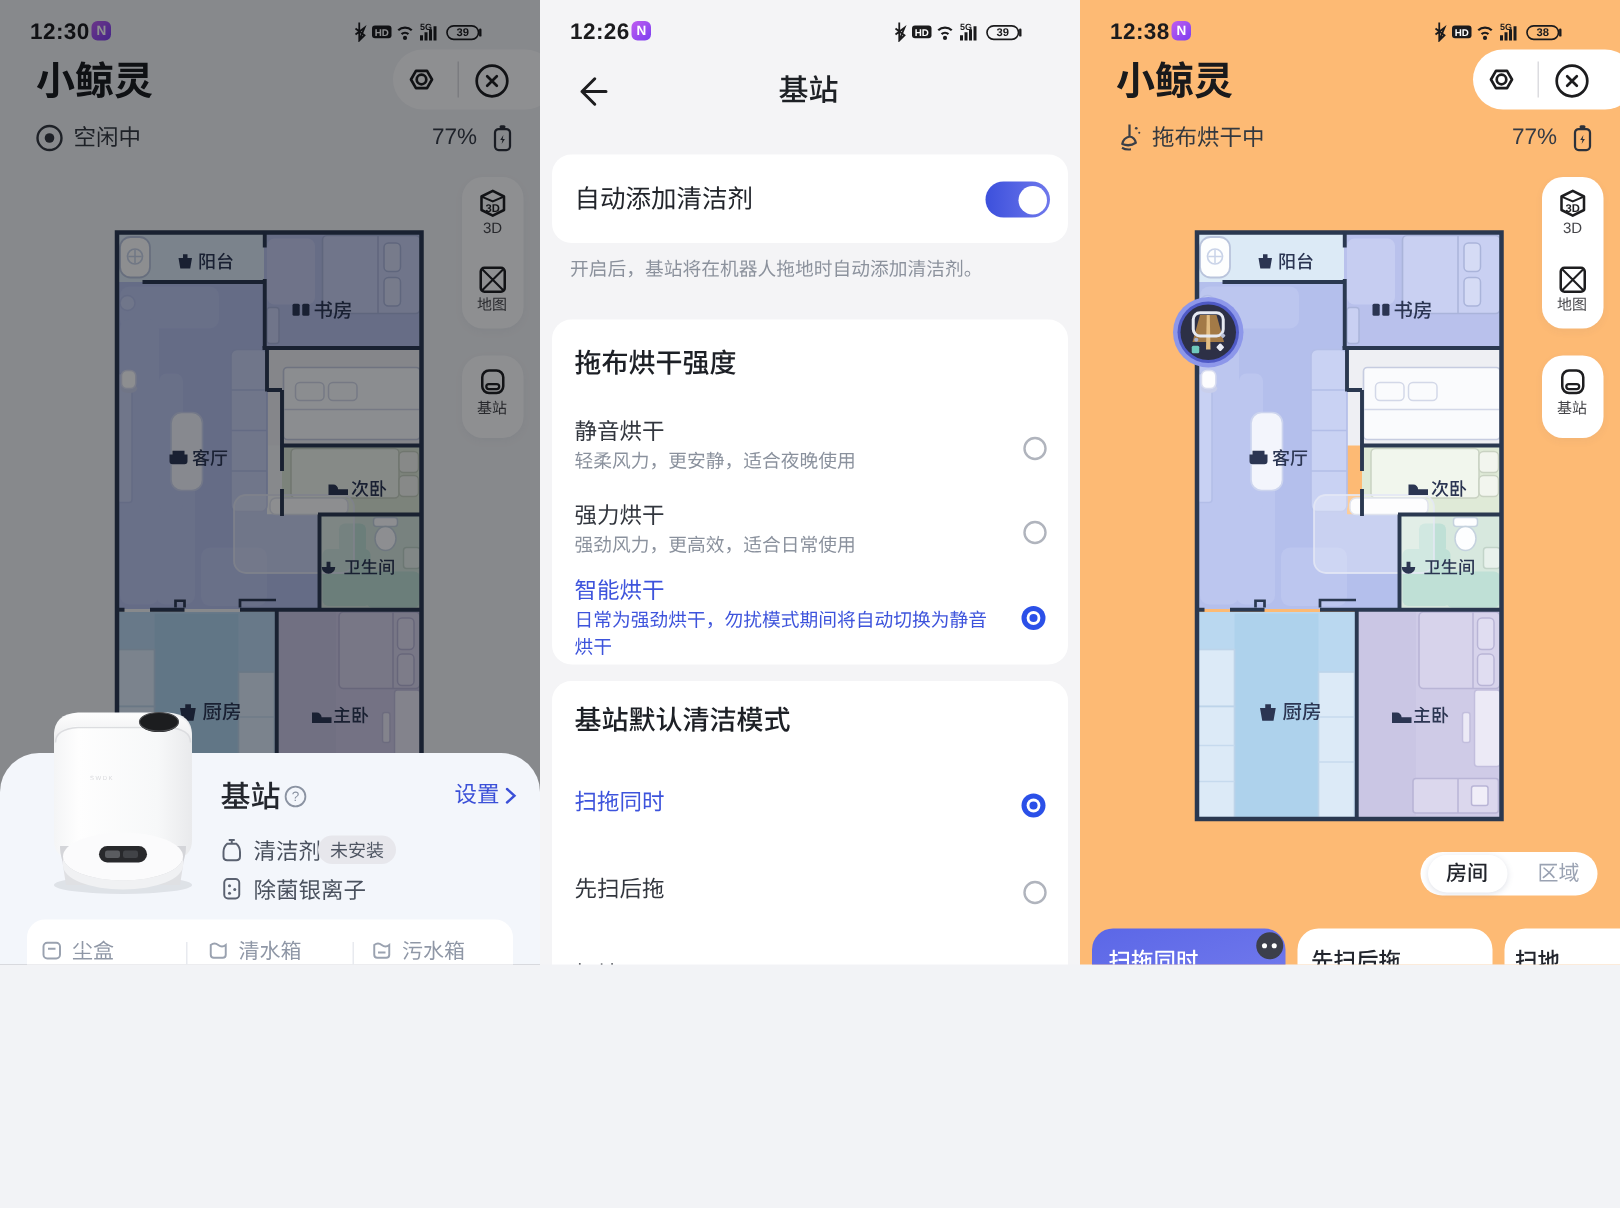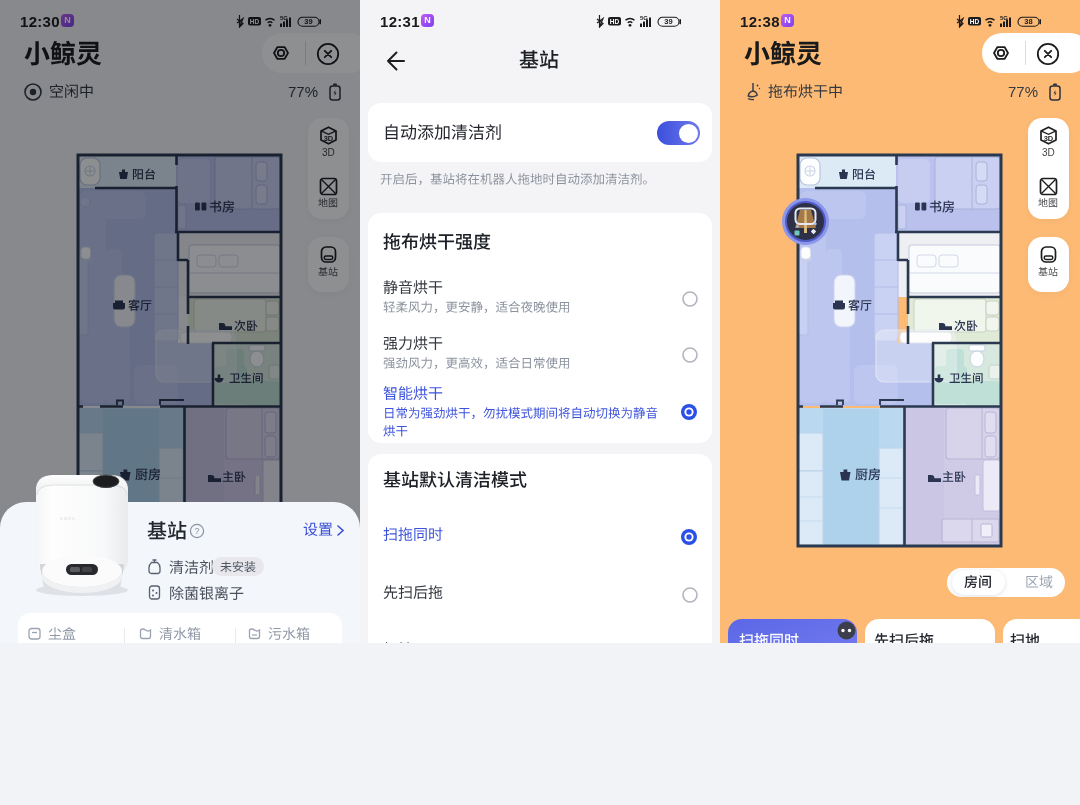--- a/index.html
+++ b/index.html
@@ -641,21 +641,21 @@
           <use href="#R7801" x="4946"></use>
           <use href="#R79d1" x="5946"></use>
           <use href="#R6280" x="6946"></use>
           <use href="#R8bba" x="7946"></use>
         </g>
       </svg>
     </div>
   </div>
 <div class="p" style="left:360px;background:#f4f4f6">
 
-  <div class="abs" style="left:20px;top:13px;font-size:15px;font-weight:700;color:#1b1b1d;letter-spacing:.3px">12:31</div>
+  <div class="abs" style="left:20px;top:13px;font-size:15px;font-weight:700;color:#1b1b1d;letter-spacing:.3px">12:26</div>
 
   <div class="abs" style="left:61px;top:14px;width:13px;height:13px;border-radius:4px;background:linear-gradient(135deg,#c05cf0,#7b3ff0);color:#fff;font-size:9px;font-weight:700;text-align:center;line-height:13px">N</div>
 
   <svg class="abs" style="left:236px;top:14px" width="100" height="14" viewBox="0 0 100 14">
     <g stroke="#1b1b1d" stroke-width="1.2" fill="none">
       <path d="M3.5 1 L3.5 13 L7 9.5 L1 5 M3.5 13 L7 4.5 L1 9"></path>
     </g>
     <rect x="12" y="3" width="13" height="8.5" rx="2" fill="#1b1b1d"></rect>
     <text x="18.5" y="10" font-size="6.5" font-weight="bold" fill="#fff" text-anchor="middle">HD</text>
     <g fill="none" stroke="#1b1b1d" stroke-width="1.5">

